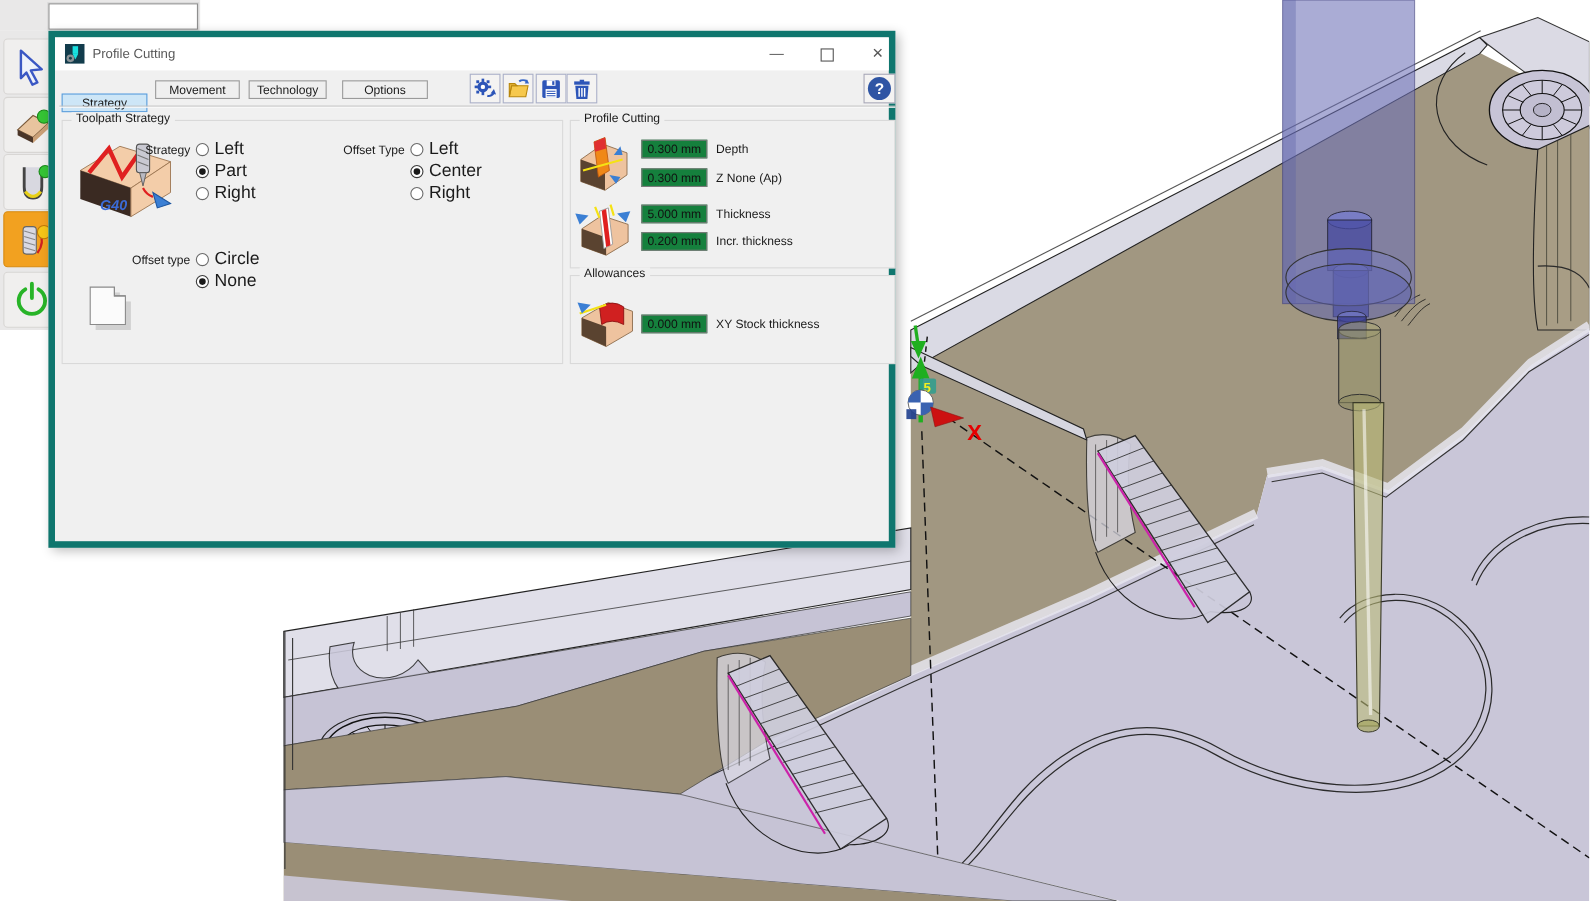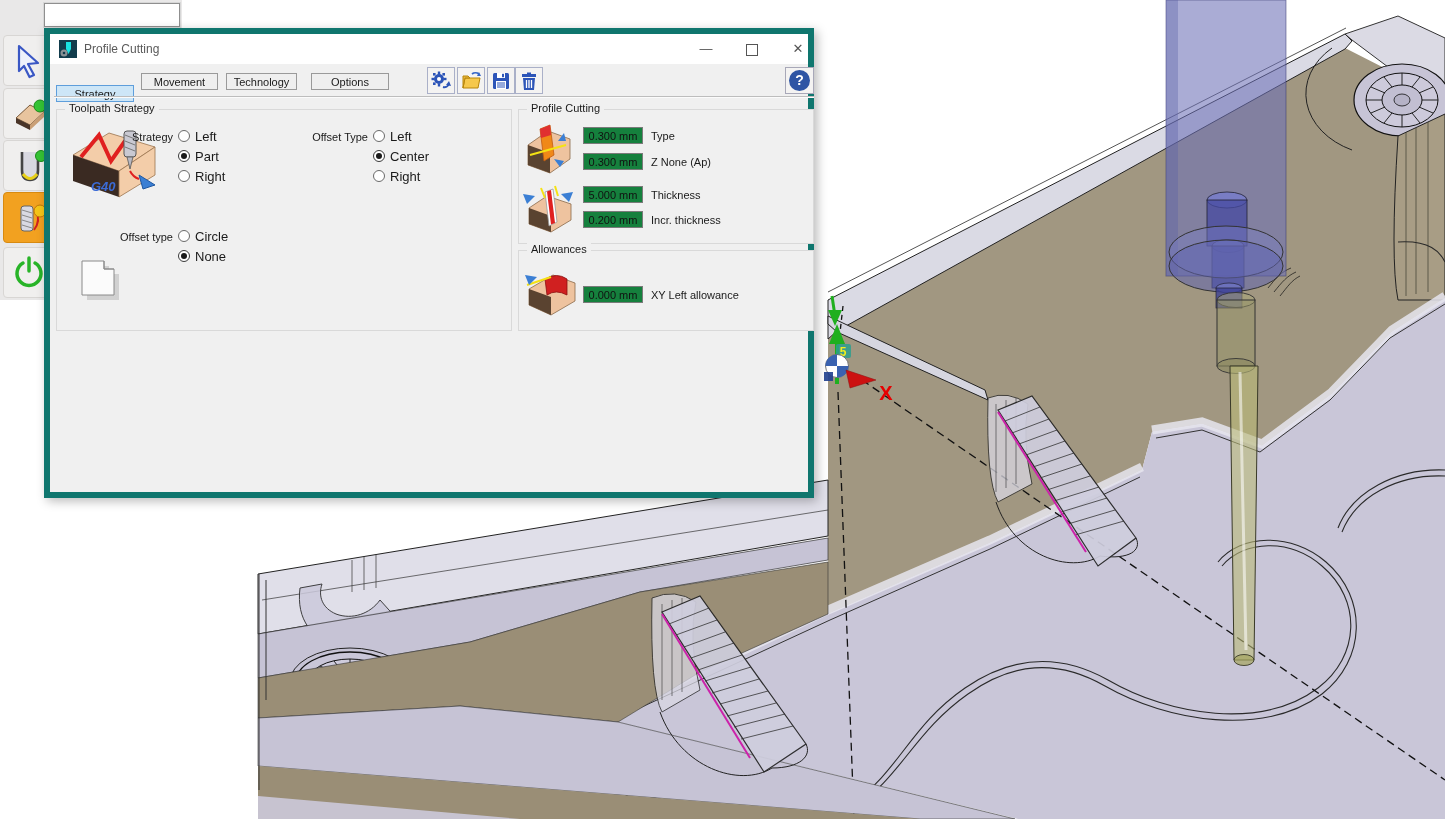--- a/index.html
+++ b/index.html
@@ -36,21 +36,21 @@
   .tbtn{position:absolute;top:33px;width:28px;height:27px;background:#f4f3f2;border:1px solid #aab0c8;
         box-sizing:border-box;display:flex;align-items:center;justify-content:center;}
   .helpbtn{position:absolute;left:735px;top:33px;width:29px;height:27px;background:#f4f3f2;
            border:1px solid #a8a8b8;box-sizing:border-box;display:flex;align-items:center;justify-content:center;}
   .helpcircle{width:21px;height:21px;border-radius:50%;background:#2f55a4;color:#fff;font-weight:bold;
               font-size:14px;text-align:center;line-height:21px;}
 
   .group{position:absolute;border:1px solid #d9d9d9;background:#f0f0f0;}
   .glabel{position:absolute;top:-8px;left:8px;background:#f0f0f0;padding:0 4px;font-size:11px;color:#1a1a1a;}
   .lbl{position:absolute;font-size:11px;color:#1a1a1a;text-align:right;}
-  .radio{position:absolute;display:flex;align-items:center;height:16px;font-size:13px;color:#1a1a1a;}
+  .radio{position:absolute;display:flex;align-items:center;height:16px;font-size:16px;color:#1a1a1a;}
   .rdot{width:12px;height:12px;border-radius:50%;border:1px solid #6a6a6a;background:#fff;margin-right:5px;
         box-sizing:border-box;position:relative;}
   .radio.sel .rdot{border-color:#3a3a3a;}
   .radio.sel .rdot::after{content:"";position:absolute;left:2px;top:2px;width:6px;height:6px;border-radius:50%;background:#1a1a1a;}
   .field{position:absolute;width:60px;height:17px;background:#15803d;border:1px solid #7a7a7a;
          font-size:11px;color:#111;text-align:center;line-height:17px;box-sizing:border-box;}
   .flabel{position:absolute;font-size:11px;color:#1a1a1a;white-space:nowrap;}
   .icon-abs{position:absolute;}
 </style>
 </head>
@@ -357,21 +357,21 @@
       <svg class="icon-abs" style="left:5px;top:13px" width="48" height="54" viewBox="0 0 48 54">
         <polygon points="4,22 24,8 46,16 46,36 26,50 4,42" fill="#eec39f" stroke="#8a6a4a" stroke-width="0.8"></polygon>
         <polygon points="4,22 26,30 26,50 4,42" fill="#5a4330"></polygon>
         <polygon points="16,6 26,2 30,32 20,38" fill="#f08818" stroke="#c05a10" stroke-width="0.8"></polygon>
         <polygon points="16,6 26,2 27,12 17,15" fill="#e03030"></polygon>
         <path d="M6,32 L42,22" stroke="#f5e214" stroke-width="2"></path>
         <polygon points="40,10 34,18 42,18" fill="#3b7fd4"></polygon>
         <polygon points="36,44 30,36 40,38" fill="#3b7fd4"></polygon>
       </svg>
       <div class="field" style="left:64px;top:17px">0.300 mm</div>
-      <span class="flabel" style="left:132px;top:20px">Type</span>
+      <span class="flabel" style="left:132px;top:20px">Depth</span>
       <div class="field" style="left:64px;top:43px">0.300 mm</div>
       <span class="flabel" style="left:132px;top:46px">Z None (Ap)</span>
 
       <svg class="icon-abs" style="left:2px;top:74px" width="54" height="50" viewBox="0 0 54 50">
         <polygon points="8,24 26,12 50,20 50,36 30,48 8,40" fill="#eec39f" stroke="#8a6a4a" stroke-width="0.8"></polygon>
         <polygon points="8,24 30,32 30,48 8,40" fill="#5a4330"></polygon>
         <polygon points="24,8 32,5 36,38 28,42" fill="#ffffff" stroke="#999" stroke-width="0.8"></polygon>
         <polygon points="26,7.5 30,6 34,39 30,40.5" fill="#e02020"></polygon>
         <path d="M20,4 L24,14 M34,2 L37,12" stroke="#f5e214" stroke-width="2"></path>
         <polygon points="2,10 14,12 6,20" fill="#3b7fd4"></polygon>
@@ -386,16 +386,16 @@
     <div class="group" style="left:468px;top:216px;width:294px;height:79px">
       <span class="glabel">Allowances</span>
       <svg class="icon-abs" style="left:4px;top:16px" width="54" height="52" viewBox="0 0 54 52">
         <polygon points="6,22 30,8 52,16 52,34 28,48 6,38" fill="#eec39f" stroke="#8a6a4a" stroke-width="0.8"></polygon>
         <polygon points="6,22 28,30 28,48 6,38" fill="#5a4330"></polygon>
         <path d="M22,12 Q34,5 44,12 L44,28 Q33,22 24,28 Z" fill="#d02020" stroke="#8a0f0f" stroke-width="0.8"></path>
         <path d="M4,18 L28,10" stroke="#f5e214" stroke-width="2"></path>
         <polygon points="2,8 14,10 6,18" fill="#3b7fd4"></polygon>
       </svg>
       <div class="field" style="left:64px;top:35px">0.000 mm</div>
-      <span class="flabel" style="left:132px;top:38px">XY Left allowance</span>
+      <span class="flabel" style="left:132px;top:38px">XY Stock thickness</span>
     </div>
   </div>
 </div>
 
 </body></html>

